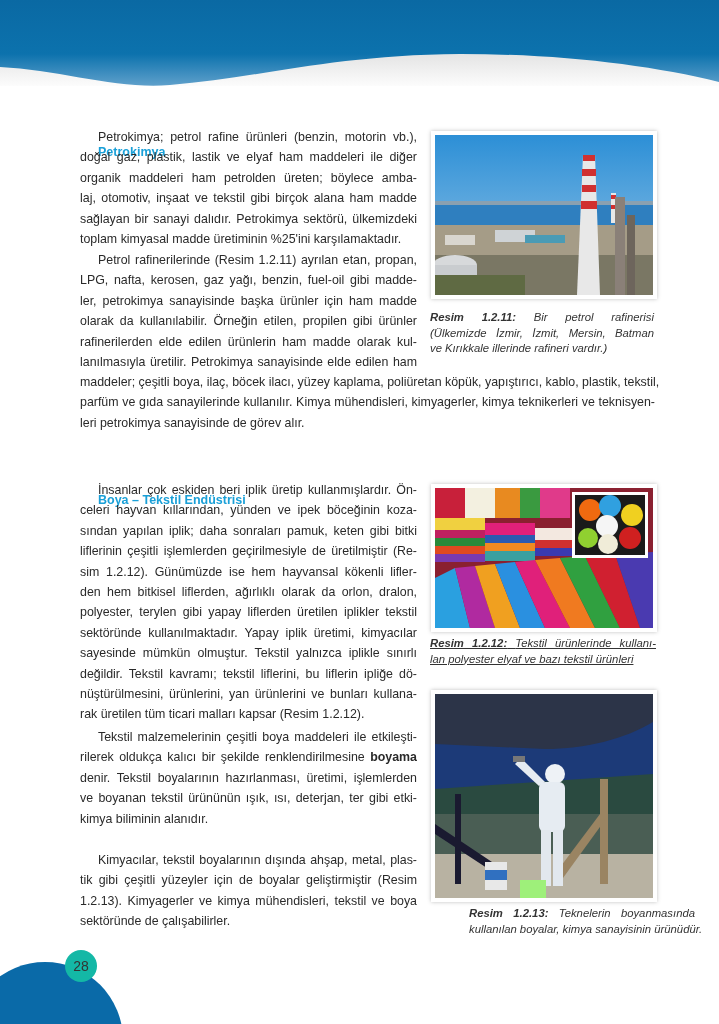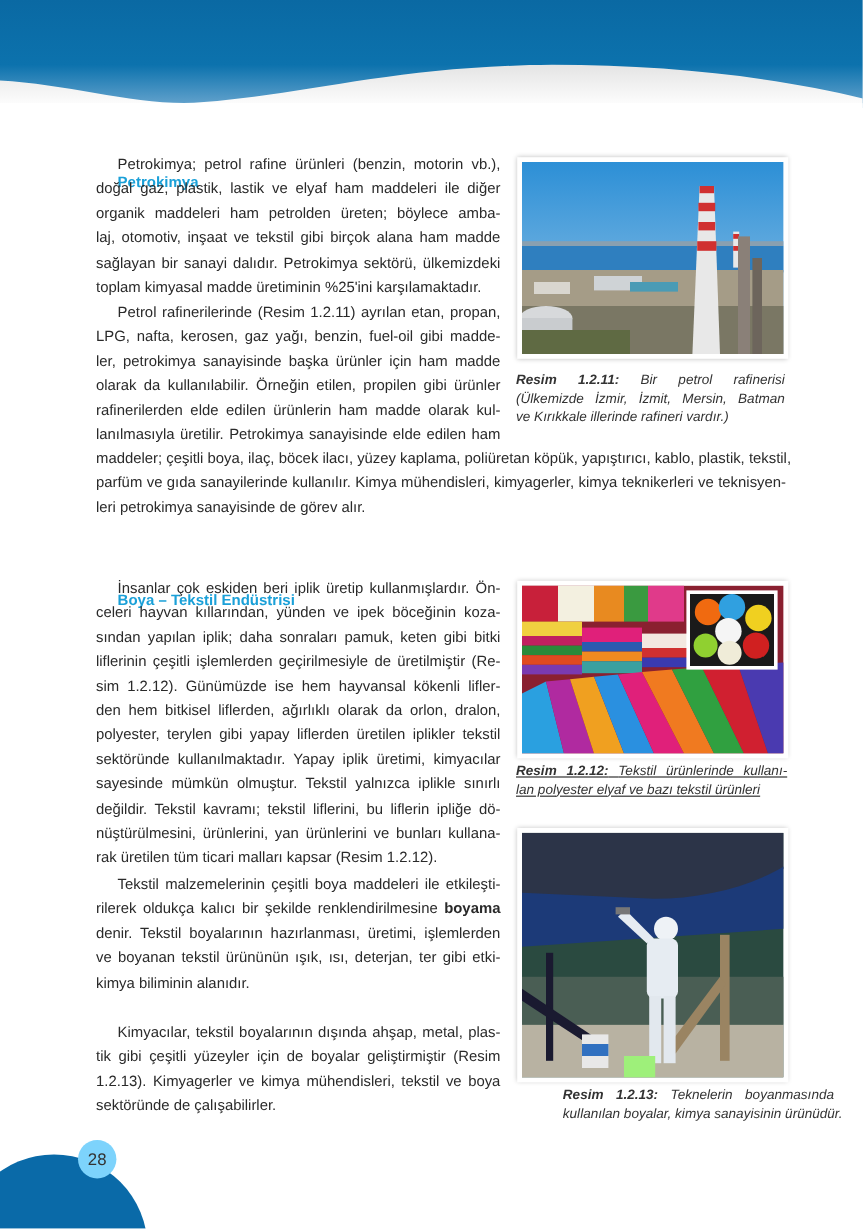--- a/index.html
+++ b/index.html
@@ -3,21 +3,21 @@
 <meta charset="utf-8">
 <style>
   html, body { margin:0; padding:0; }
   body { width:719px; height:1024px; position:relative; overflow:hidden; background:#ffffff;
          font-family:"Liberation Sans", sans-serif; color:#222; }
   .header { position:absolute; left:0; top:0; width:719px; height:90px; }
   .header svg { display:block; }
   .page-no-wrap { position:absolute; left:0; top:940px; width:130px; height:84px; overflow:hidden; }
   .page-no-wrap svg { display:block; }
   .page-no { position:absolute; left:65px; top:950px; width:32px; height:32px; border-radius:50%;
-             background:#7dd3fc; text-align:center; line-height:32px; font-size:14px; color:#333; }
+             background:#14b8a6; text-align:center; line-height:32px; font-size:14px; color:#333; }
   .h2 { position:absolute; left:98px; font-weight:bold; color:#1aa0d8; font-size:12.5px;margin-top:36px; }
   .para { position:absolute; font-size:12.4px; line-height:20.4px; color:#2a2a2a; text-align:justify; margin:0; }
   .para .ln { display:block; text-align:justify; text-align-last:justify; white-space:nowrap; }
   .para .ln.last { text-align-last:left; }
   .para .ind { padding-left:18px; }
   b.em { font-weight:bold; }
   .fig { position:absolute; background:#fff; box-shadow:0 0 4px rgba(0,0,0,0.25); padding:4px; box-sizing:border-box; }
   .fig svg { display:block; }
   .cap { position:absolute; font-size:11.3px; line-height:15.5px; font-style:italic; color:#333; }
   .cap .ln { display:block; text-align:justify; text-align-last:justify; white-space:nowrap; }

